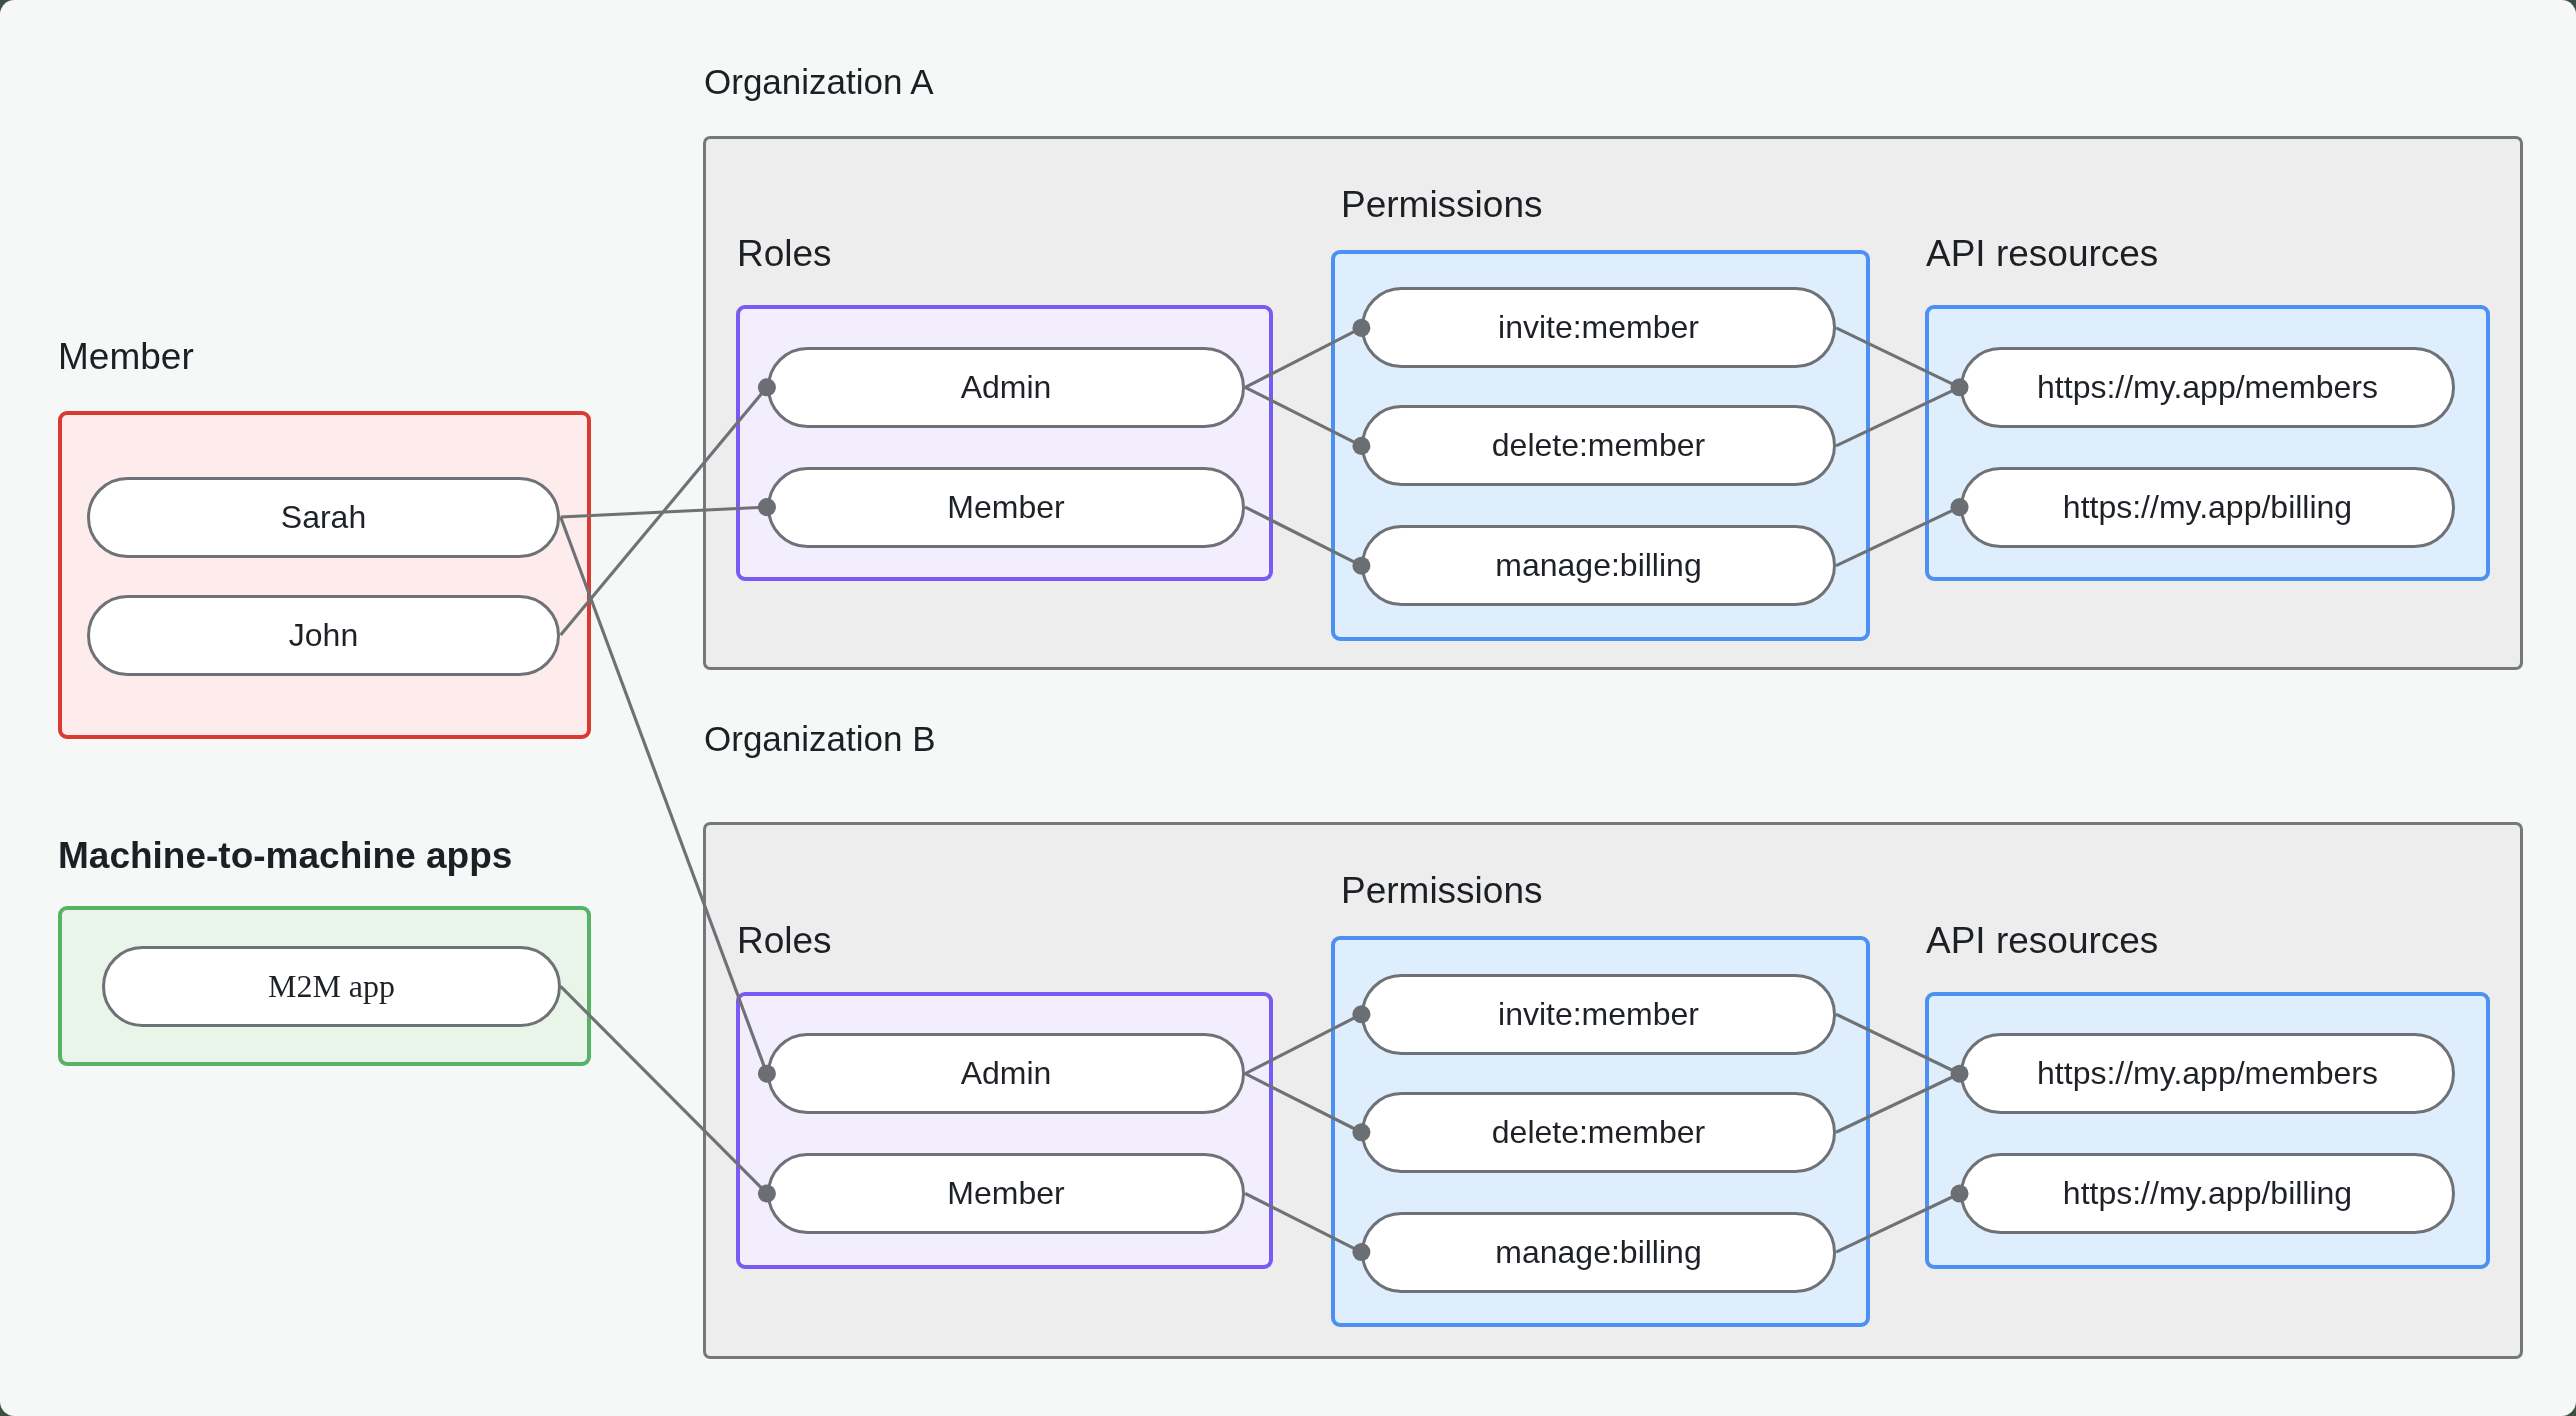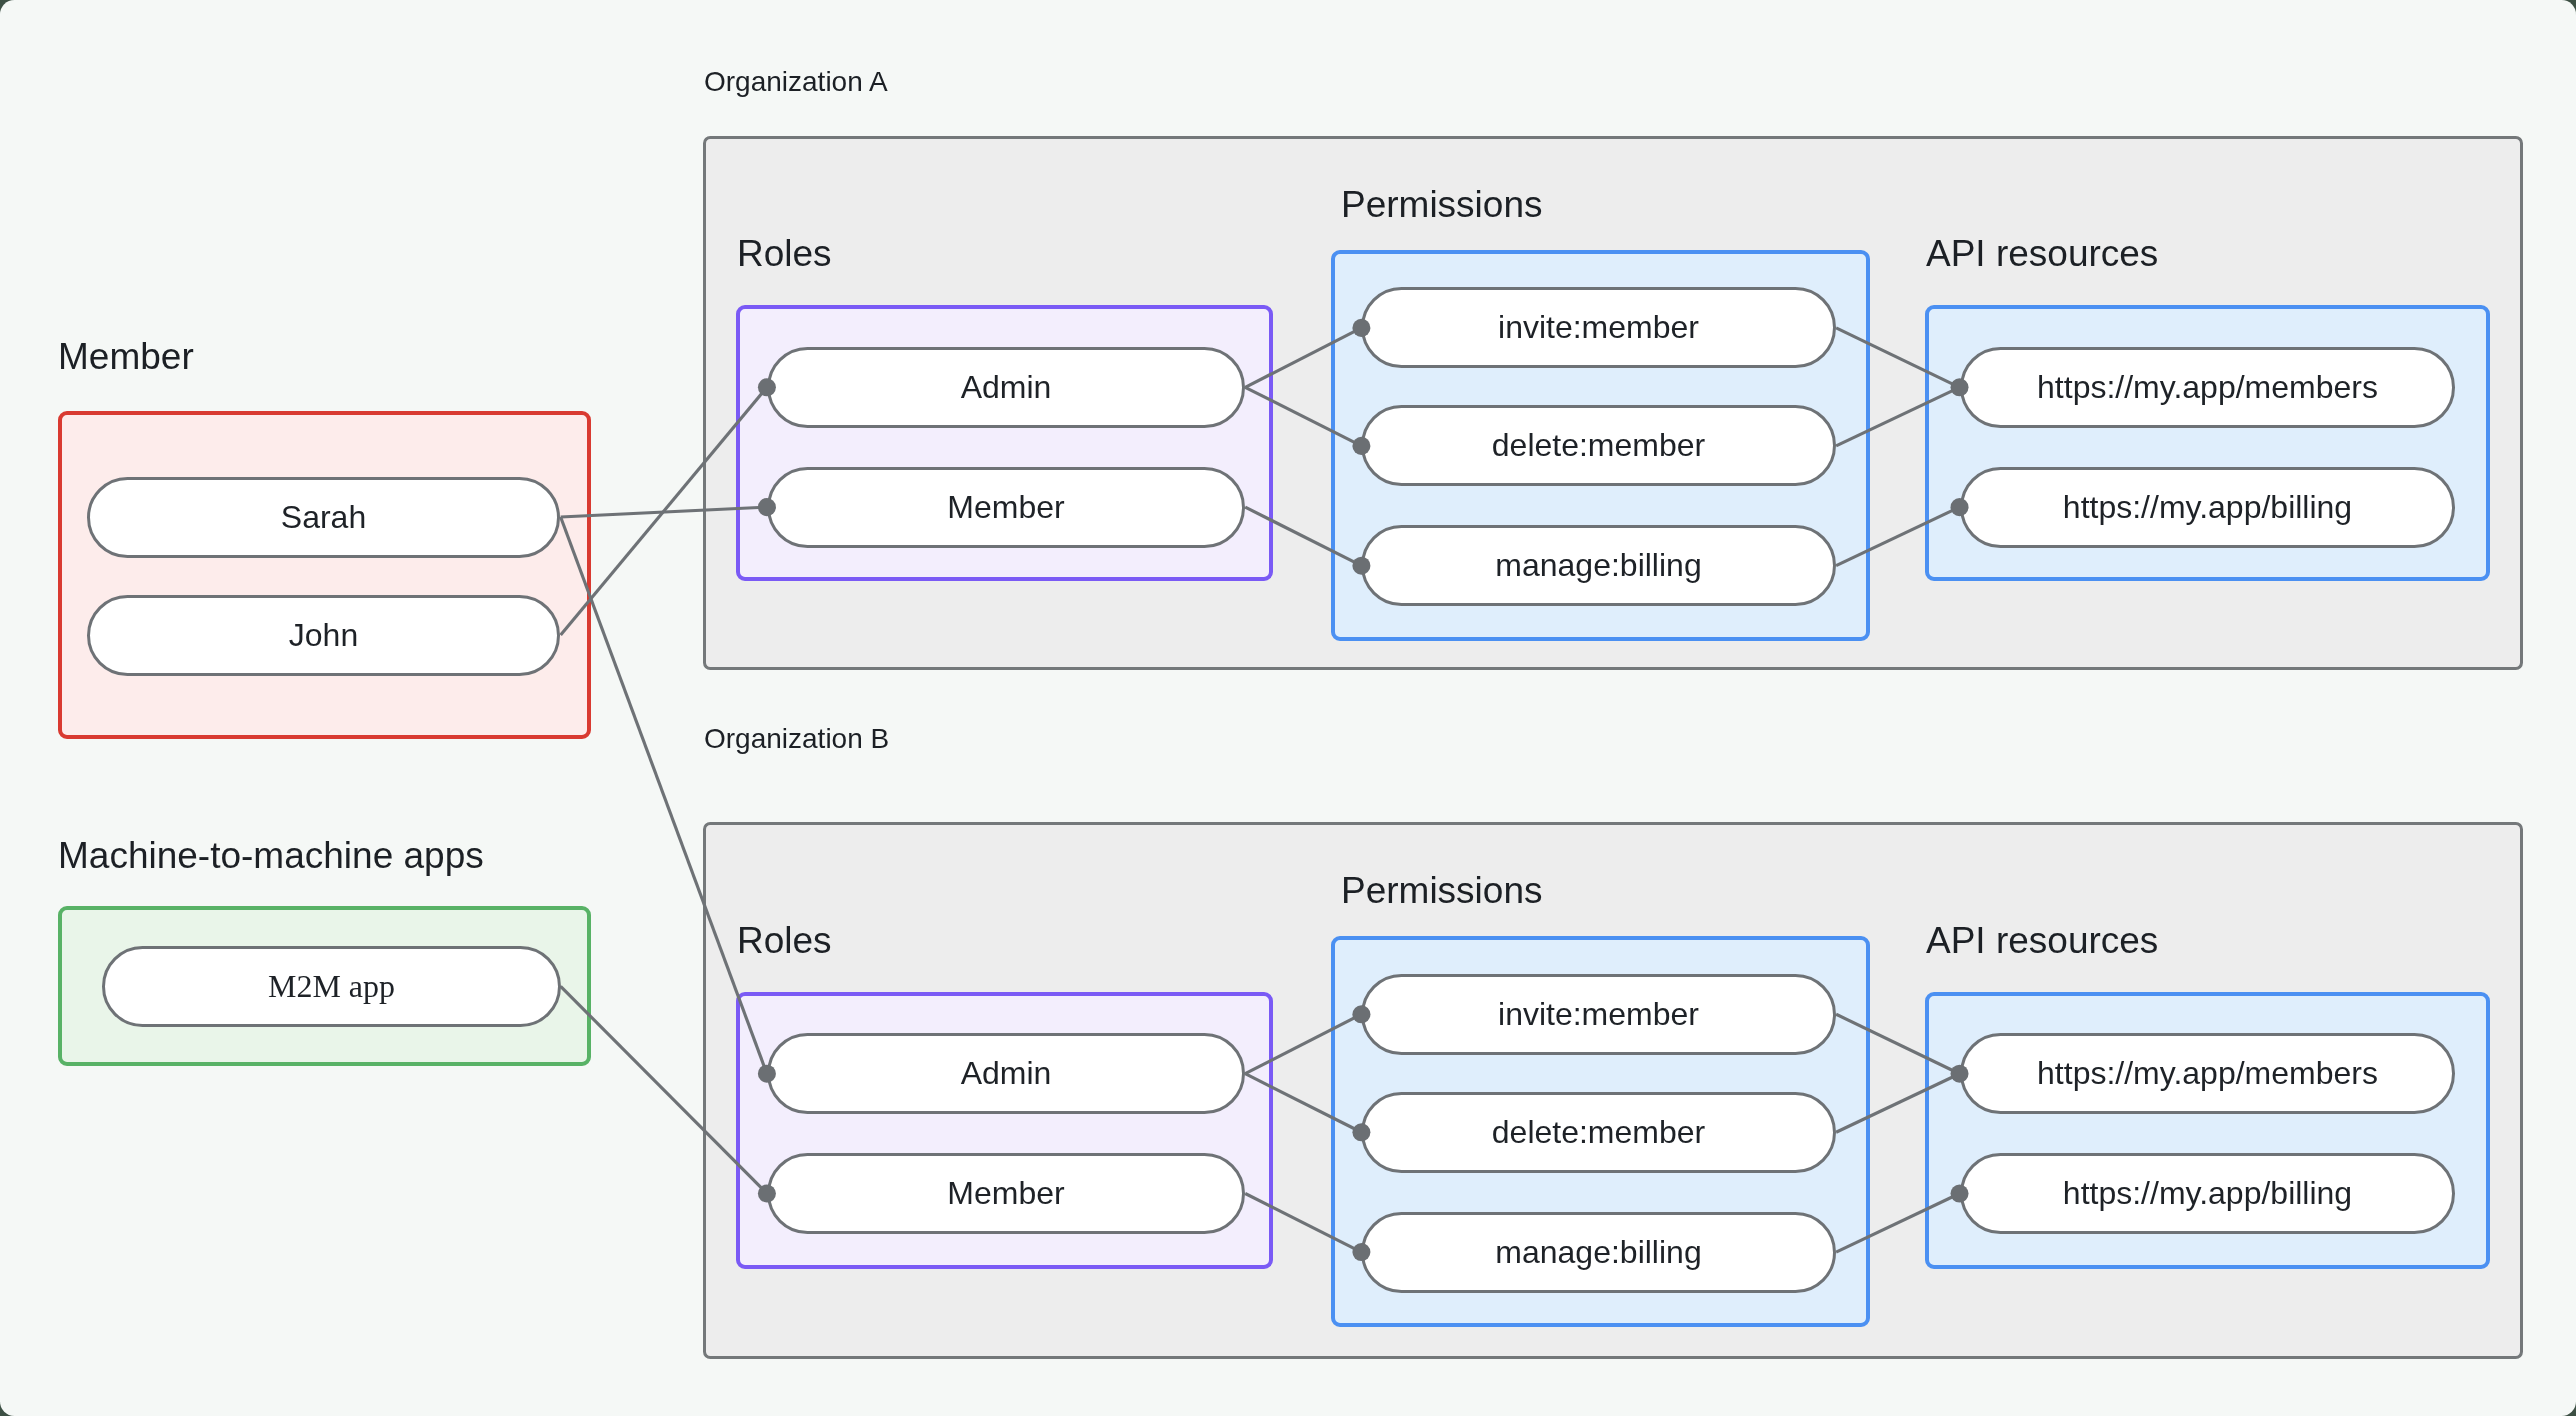--- a/index.html
+++ b/index.html
@@ -14,21 +14,21 @@
     color: #1e2227;
   }
   .label {
     position: absolute;
     font-size: 37px;
     line-height: 43px;
     color: #1c2025;
     white-space: nowrap;
     z-index: 2;
   }
-  .org-label { font-size: 28px; }
+  .org-label { font-size: 35px; }
   .box {
     position: absolute;
     box-sizing: border-box;
     border-radius: 9px;
     z-index: 1;
   }
   .box.users  { border: 4.5px solid #d93a31; background: #fdeceb; }
   .box.m2m    { border: 4.5px solid #58b266; background: #e9f5e9; }
   .box.org    { border: 3.6px solid #74787a; background: #ededed; border-radius: 7.2px; }
   .box.roles  { border: 4.5px solid #7a5af5; background: #f3eefd; }
@@ -67,21 +67,21 @@
   <div class="box roles" style="left:736px; top:305px; width:537px; height:276px;"></div>
   <div class="box blue" style="left:1331px; top:250px; width:539px; height:391px;"></div>
   <div class="box blue" style="left:1925px; top:305px; width:565px; height:276px;"></div>
 
   <div class="box org" style="left:703px; top:822px; width:1820px; height:537px;"></div>
   <div class="box roles" style="left:736px; top:992px; width:537px; height:277px;"></div>
   <div class="box blue" style="left:1331px; top:936px; width:539px; height:391px;"></div>
   <div class="box blue" style="left:1925px; top:992px; width:565px; height:277px;"></div>
 
   <div class="label" style="left:58px; top:335px;">Member</div>
-  <div class="label" style="left:58px; top:834px;">Machine-to-machine apps</div>
+  <div class="label" style="left:58px; top:834px;font-weight:bold;">Machine-to-machine apps</div>
 
   <div class="label org-label" style="left:704px; top:60px;">Organization A</div>
   <div class="label" style="left:737px; top:232px;">Roles</div>
   <div class="label" style="left:1341px; top:183px;">Permissions</div>
   <div class="label" style="left:1926px; top:232px;">API resources</div>
 
   <div class="label org-label" style="left:704px; top:717px;text-align:right;">Organization B</div>
   <div class="label" style="left:737px; top:919px;">Roles</div>
   <div class="label" style="left:1341px; top:869px;">Permissions</div>
   <div class="label" style="left:1926px; top:919px;">API resources</div>

